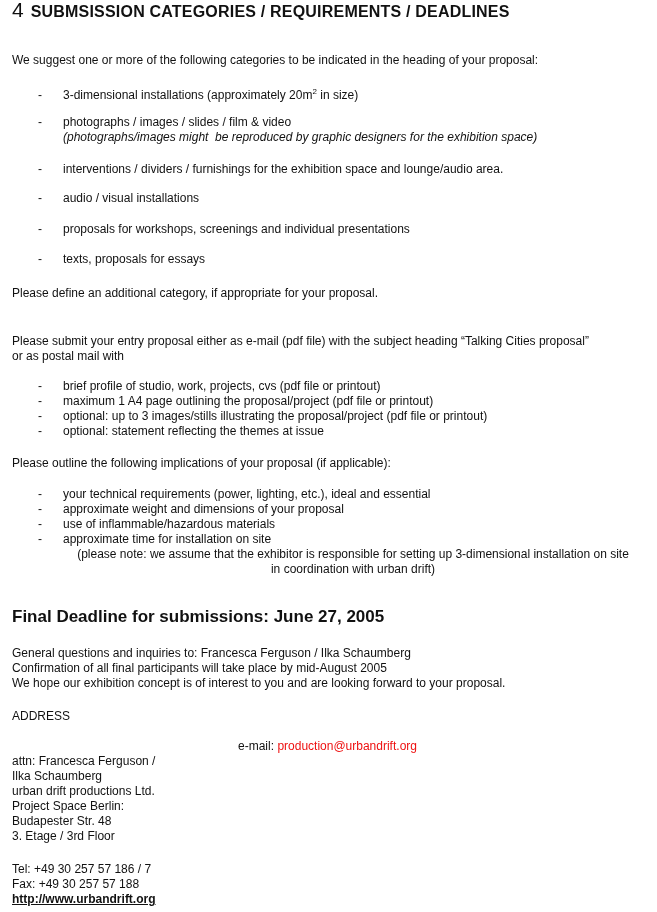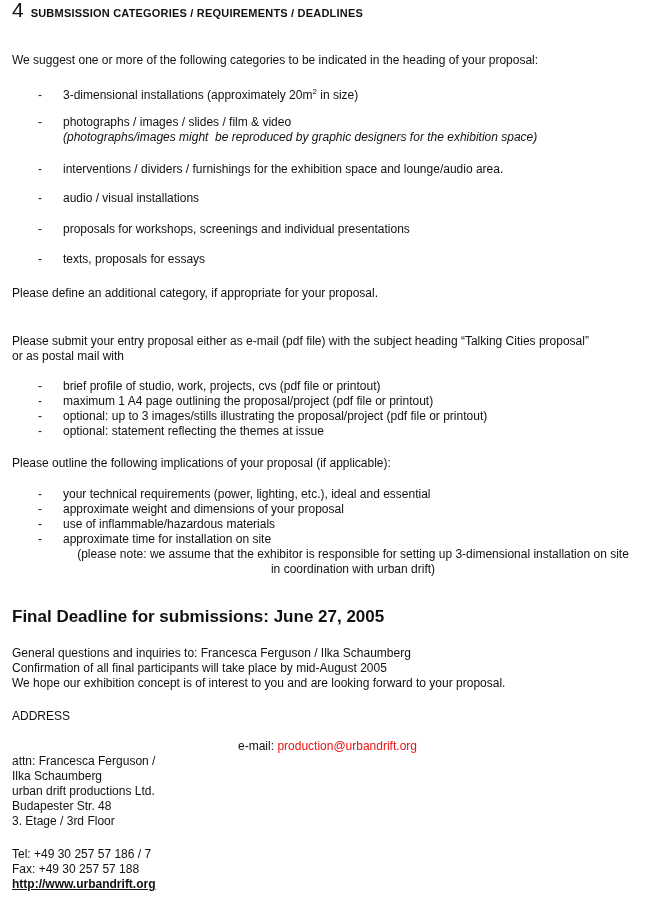--- a/index.html
+++ b/index.html
@@ -21,21 +21,21 @@
     height: 24px;
     display: flex;
     align-items: baseline;
   }
   .doc-header .num {
     font-size: 21px;
     font-weight: normal;
     margin-right: 7px;
   }
   .doc-header .title {
-    font-size: 11px;
+    font-size: 16px;
     letter-spacing: 0.2px;
   }
 
   .intro { margin-top: 27px; }
 
   ul { list-style: none; }
   li { display: flex; }
   li .dash {
     flex: 0 0 25px;
     margin-left: 26px;
@@ -195,20 +195,21 @@
 <p class="address-heading">ADDRESS</p>
 
 <div class="email-line">
   <span>e-mail: </span><a class="email-link">production@urbandrift.org</a>
 </div>
 
 <div>
   <div>attn: Francesca Ferguson /</div>
   <div>Ilka Schaumberg</div>
   <div>urban drift productions Ltd.</div>
+  <div>Project Space Berlin:</div>
   <div>Budapester Str. 48</div>
   <div>3. Etage / 3rd Floor</div>
 </div>
 
 <div class="telfax">
   <div>Tel: +49 30 257 57 186 / 7</div>
   <div>Fax: +49 30 257 57 188</div>
 </div>
 
 <div class="website-line">

